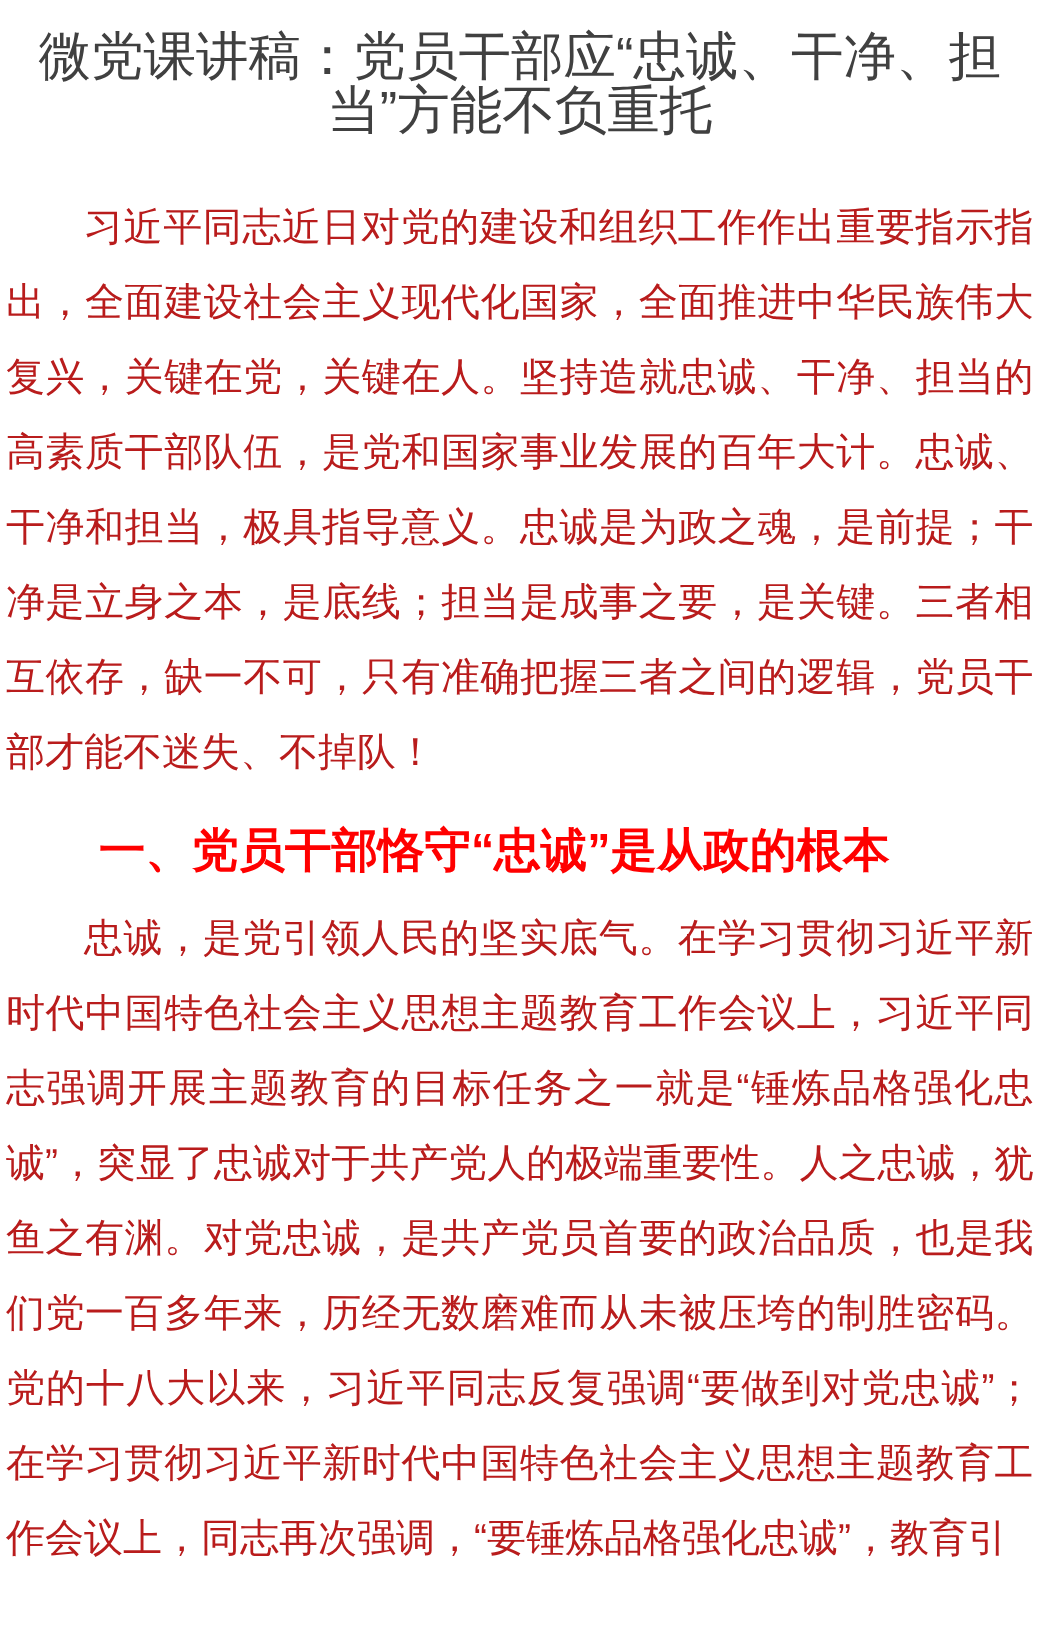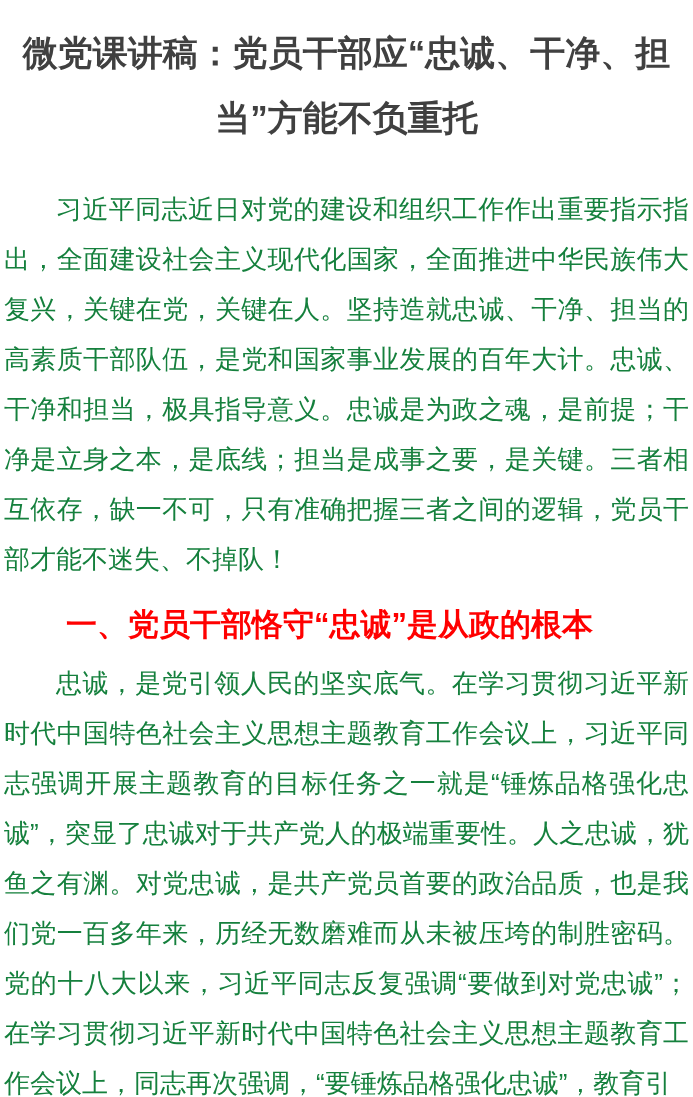--- a/index.html
+++ b/index.html
@@ -13,30 +13,30 @@
     height: 1097px;
     overflow: hidden;
     box-sizing: border-box;
     padding: 20px 4px 0 4px;
     background: #ffffff;
     font-family: "Liberation Sans", "DejaVu Sans", sans-serif;
   }
   .article-title {
     margin: 0 6px 34px 6px;
     font-size: 35px;
-    line-height: 65px;
-    font-weight: 700;
+    line-height: 36px;
+    font-weight: 400;
     text-align: center;
     color: #404040;
   }
   .para {
     margin: 0;
     font-size: 26px;
     line-height: 50px;
-    color: #15803d;
+    color: #b91c1c;
     text-align: justify;
     text-indent: 2em;
     word-break: break-all;
   }
   .section-heading {
     margin: 16px 0 8px 0;
     font-size: 31px;
     line-height: 50px;
     font-weight: 700;
     color: #ff0000;

